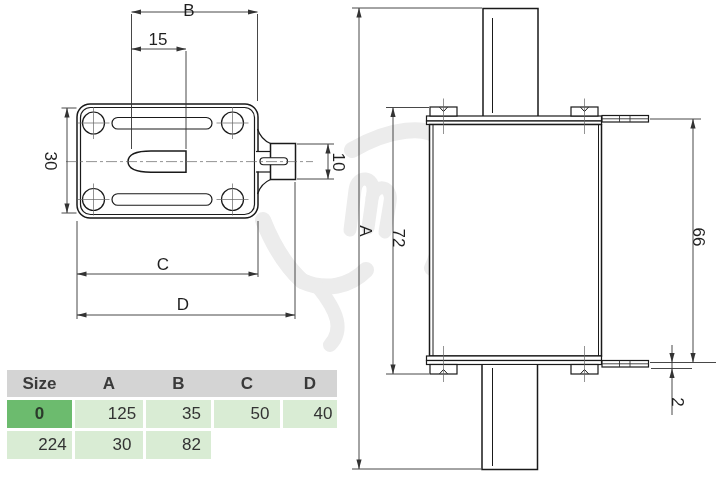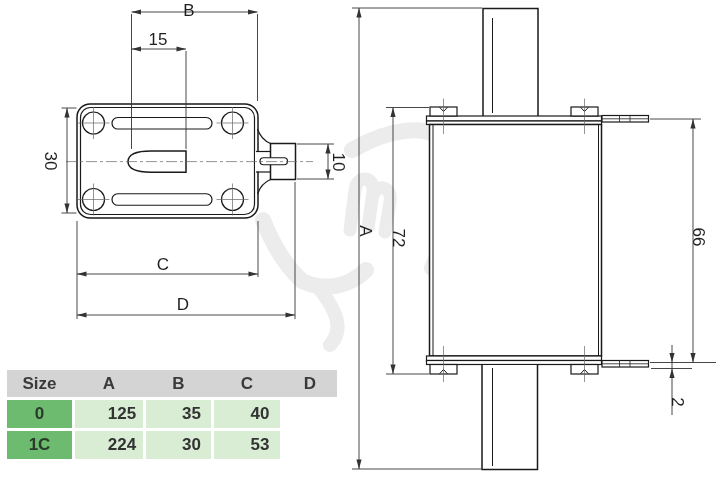--- a/index.html
+++ b/index.html
@@ -23,21 +23,21 @@
   .size-table{
     position:absolute;left:7px;top:370px;width:330px;
     display:flex;flex-direction:column;row-gap:3px;
   }
   .trow{display:grid;grid-template-columns:65px 68px 65px 66px 54px;column-gap:3px;}
   .trow.thead{background:#d4d4d4;height:27px;}
   .trow.tdata{height:28px;}
   .cell{display:flex;align-items:center;justify-content:center;font-size:17px;color:#333;}
   .hcell{background:transparent;font-weight:700;color:#3a3a3a;}
   .scell{background:#6cbb6e;font-weight:700;color:#2b3a2b;}
-  .vcell{background:#d9ecd4;font-weight:700;padding-left:26px;}
+  .vcell{background:#d9ecd4;font-weight:400;padding-left:26px;}
 </style>
 </head>
 <body>
 
 <div class="stage">
 
 <svg width="718" height="480" viewBox="0 0 718 480">
 
   <g>
     <path class="wm" stroke-width="16" d="M 352,150 C 390,128 428,124 441,140 C 451,154 450,190 443,230 C 440,248 436,260 432,268"></path>
@@ -210,23 +210,23 @@
     <div class="cell hcell">Size</div>
     <div class="cell hcell">A</div>
     <div class="cell hcell">B</div>
     <div class="cell hcell">C</div>
     <div class="cell hcell">D</div>
   </div>
   <div class="trow tdata">
     <div class="cell scell">0</div>
     <div class="cell vcell">125</div>
     <div class="cell vcell">35</div>
+    <div class="cell vcell">50</div>
     <div class="cell vcell">40</div>
   </div>
   <div class="trow tdata">
-    <div class="cell scell">1C</div>
     <div class="cell vcell">224</div>
     <div class="cell vcell">30</div>
-    <div class="cell vcell">53</div>
+    <div class="cell vcell">82</div>
   </div>
 </div>
 
 </div>
 
 </body></html>

